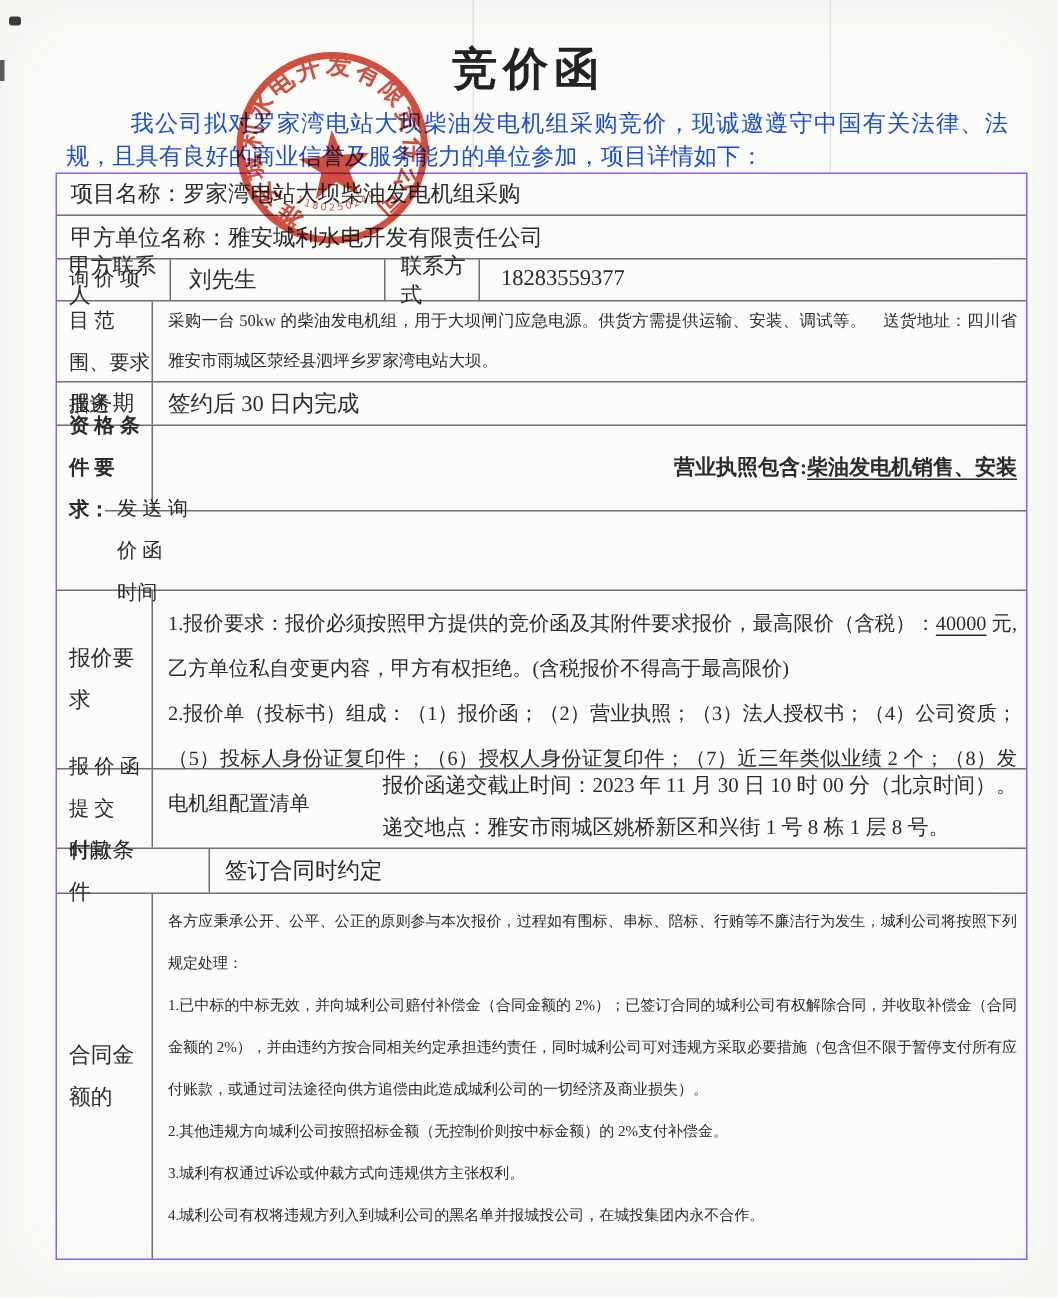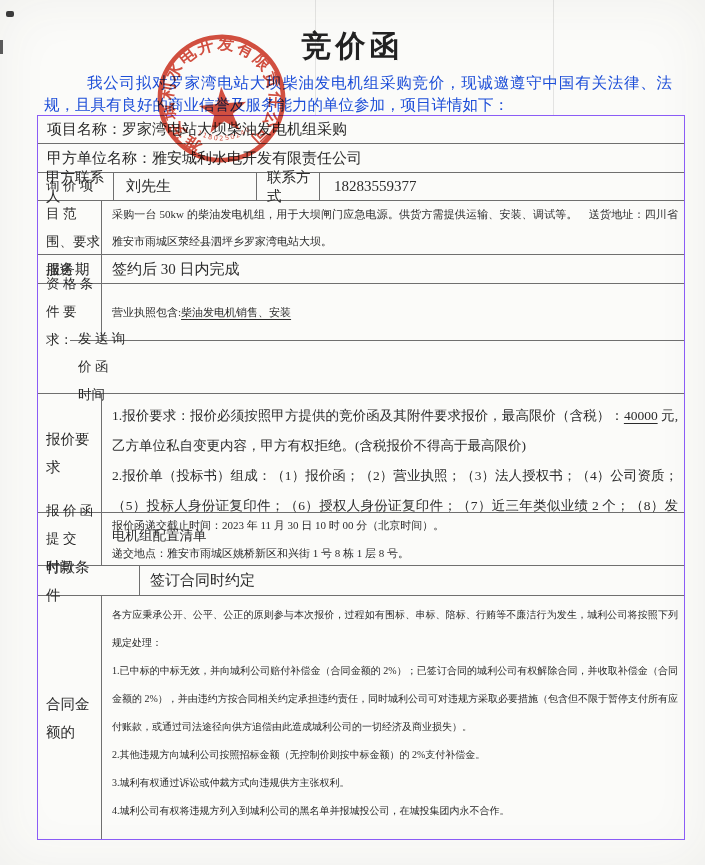--- a/index.html
+++ b/index.html
@@ -32,29 +32,29 @@
     font-size:15px; color:#2b2b2b;
   }
   .t-row { display:flex; align-items:stretch; }
   .t-row + .t-row { border-top:1px solid #6f6f6f; }
   .cell { display:flex; align-items:center; }
   .cell + .cell { border-left:1px solid #6f6f6f; }
   .full { flex:1; padding-left:9px; }
   .lab { width:63px; padding-left:8px; font-size:13.5px; line-height:28px; white-space:pre-line; }
   .val { flex:1; padding-left:10px; padding-right:6px; }
   .r1 { height:27px; } .r2 { height:29px; } .r3 { height:28px; }
-  .r4 { height:54px;align-items:center; } .r5 { height:29px; } .r6 { height:57px; }
+  .r4 { height:54px;align-items:center; } .r5 { height:29px; } .r6 { height:57px;font-weight:bold; }
   .r7 { height:53px;margin-left:32px; } .r8 { height:119px; } .r9 { height:53px; }
   .r10 { height:30px;gap:38px; } .r11 { height:244px; }
   .lab3 { width:75px; padding-left:8px; font-size:14.5px; }
   .val3a { width:143px; padding-left:12px; }
   .lab3b { width:63px; padding-left:10px; font-size:14.5px; }
   .val3b { flex:1; padding-left:14px; font-family:Liberation Serif, serif; }
   .small-val { font-size:11px; line-height:27px; text-align:justify; align-items:center; }
-  .mid-val { font-size:11px; }
+  .mid-val { font-size:14px;justify-content:flex-end; }
   .pre { white-space:pre-line; line-height:28px; }
   .para-val { display:block; padding-top:7px; font-size:13.5px; line-height:30px; text-align:justify; }
   .para-val p { margin:0; }
   .integrity-val { display:block; padding-top:5px; font-size:10px; line-height:28px; text-align:justify; }
   .u { text-decoration:underline; text-underline-offset:3px; }
 
   .stamp {
     position:absolute; left:156px; top:33px; width:131px; height:131px;
     transform:rotate(-5deg);
     mix-blend-mode:multiply; opacity:0.88;

